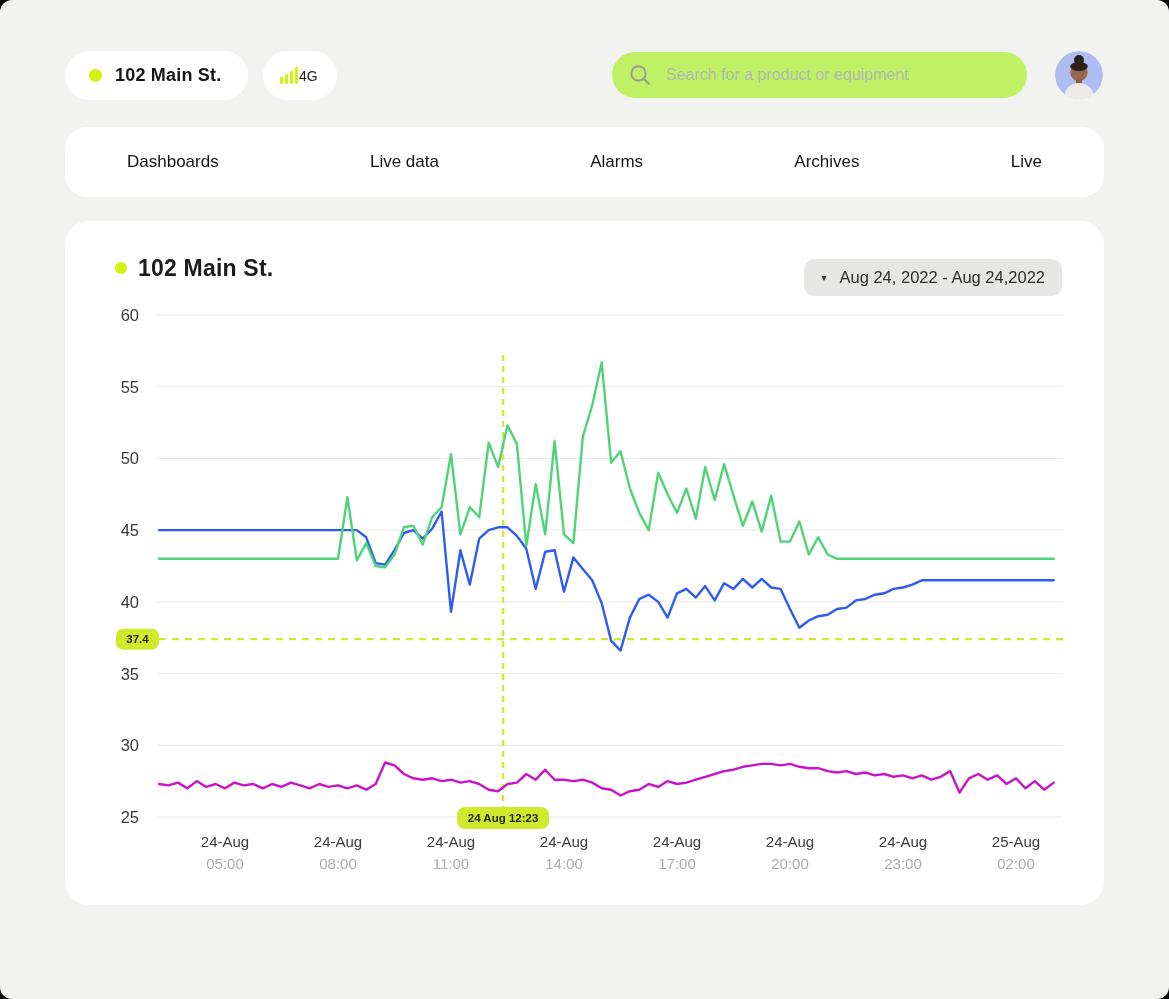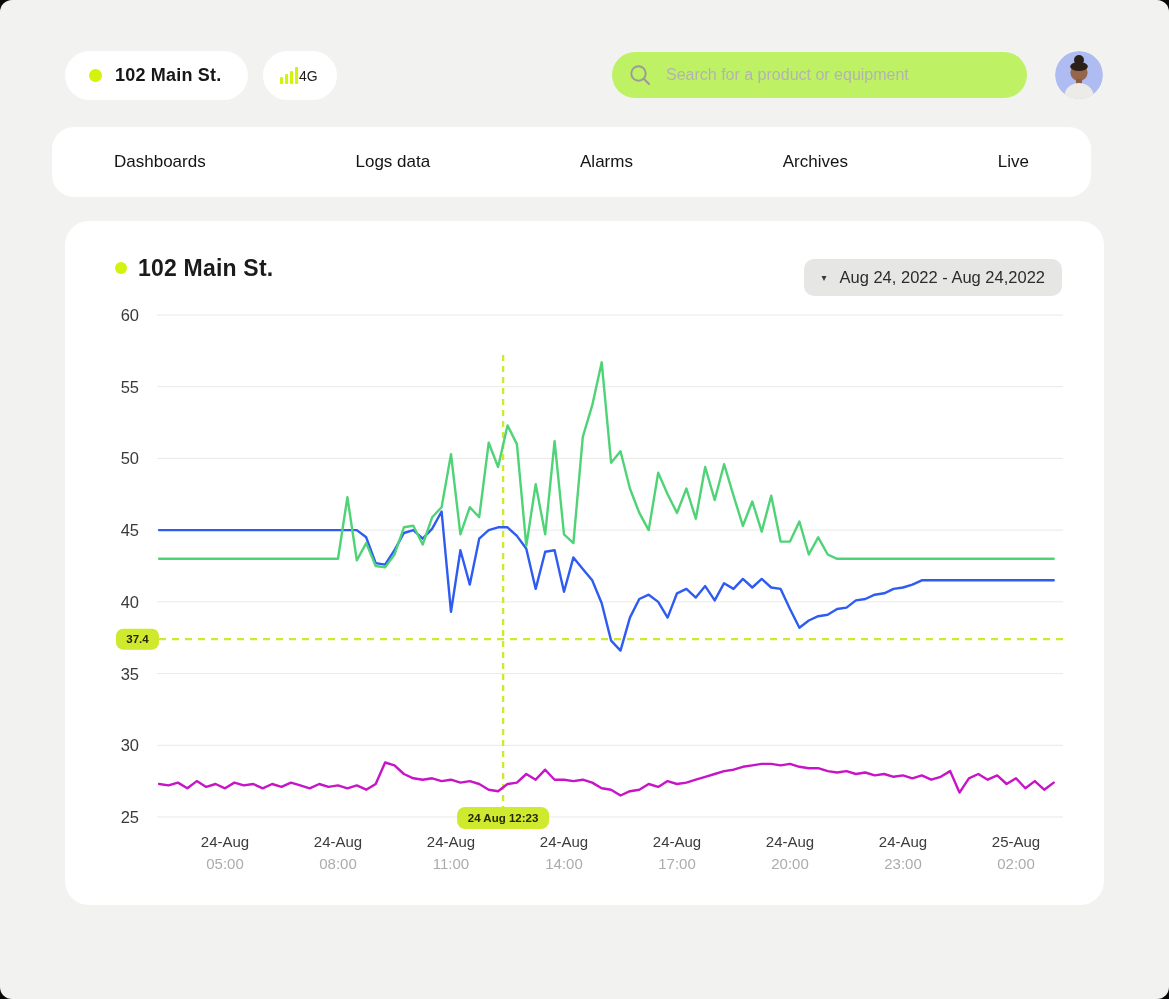--- a/index.html
+++ b/index.html
@@ -19,21 +19,21 @@
   .net-pill{position:absolute;left:263px;top:51px;height:49px;padding:0 19px 0 17px;}
   .net-label{font-size:14px;font-weight:500;color:#1d1d1d;}
   .search{position:absolute;left:612px;top:52px;width:415px;height:46px;background:#bef264;border-radius:23px;
     display:flex;align-items:center;gap:13px;padding:0 16px 0 17px;box-sizing:border-box;}
   .search input{flex:1;border:none;outline:none;background:transparent;font-size:16px;color:#333;
     font-family:"Liberation Sans",sans-serif;}
   .search input::placeholder{color:#b3b3b1;}
   .avatar{position:absolute;left:1055px;top:51px;width:48px;height:48px;border-radius:50%;overflow:hidden;cursor:pointer;}
 
   
-  .nav{position:absolute;left:52px;top:127px;width:1039px;height:70px;background:#fff;border-radius:22px;
+  .nav{position:absolute;left:65px;top:127px;width:1039px;height:70px;background:#fff;border-radius:22px;
     display:flex;align-items:center;justify-content:space-between;padding:0 40px;box-sizing:border-box;gap:28px;}
   .tab{font-size:17px;font-weight:500;color:#141414;padding:12px 22px;border-radius:19px;cursor:pointer;white-space:nowrap;}
 
   
   .card{position:absolute;left:65px;top:221px;width:1039px;height:684px;background:#fff;border-radius:24px;}
   .panel-title{position:absolute;left:50px;top:30px;height:34px;display:flex;align-items:center;gap:11px;}
   .panel-title .status-dot{width:12px;height:12px;}
   .panel-title-text{font-size:23px;font-weight:700;color:#1b1b1b;letter-spacing:.2px;}
   .date-pill{position:absolute;right:42px;top:38px;height:37px;background:#e6e6e4;border:none;border-radius:10px;
     display:flex;align-items:center;gap:13px;padding:0 17px;font-size:16.5px;color:#2c2c2c;cursor:pointer;
@@ -81,21 +81,21 @@
       <circle cx="24" cy="9" r="5" fill="#2b2118"></circle>
       <circle cx="24" cy="21.5" r="8.6" fill="#96664a"></circle>
       <ellipse cx="24" cy="15.5" rx="8.8" ry="4.6" fill="#2b2118"></ellipse>
       <rect x="21" y="28" width="6" height="5" fill="#8a5c42"></rect>
       <ellipse cx="24" cy="45" rx="14.5" ry="13" fill="#ecebe7"></ellipse>
     </svg>
   </div>
 
   <nav class="nav" id="nav-tabs">
       <div class="tab">Dashboards</div>
-      <div class="tab">Logs data</div>
+      <div class="tab">Live data</div>
       <div class="tab">Alarms</div>
       <div class="tab">Archives</div>
       <div class="tab">Live</div>
     </nav>
 
   <main class="card">
     <div class="panel-title">
       <span class="status-dot" style="background: rgb(211, 242, 14);"></span>
       <span class="panel-title-text">102 Main St.</span>
     </div>

